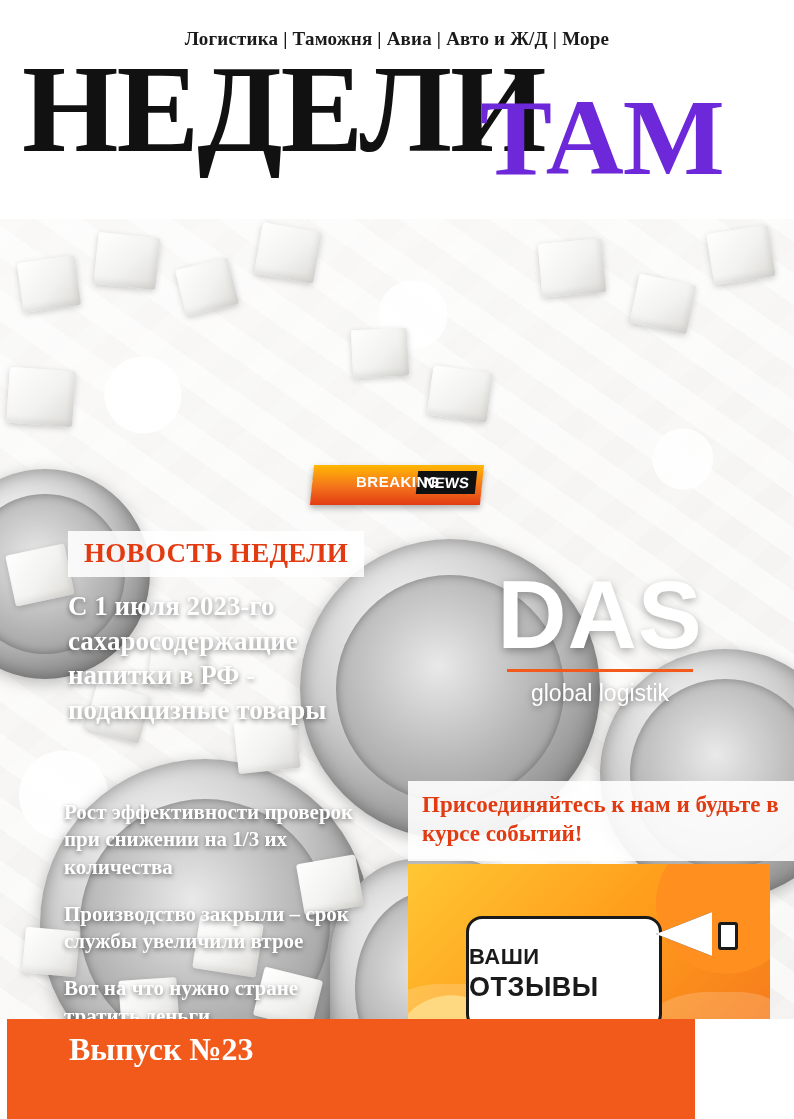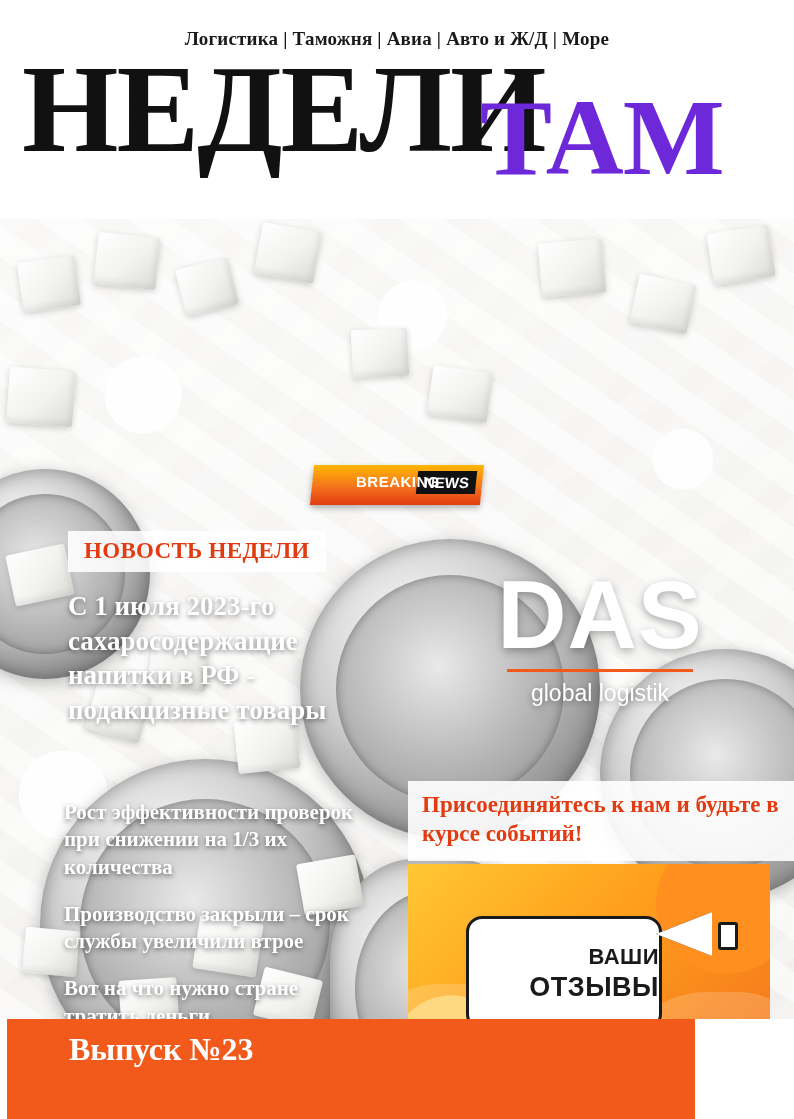--- a/index.html
+++ b/index.html
@@ -161,21 +161,21 @@
   }
 
   
   .news-label {
     position: absolute;
     left: 68px;
     top: 312px;
     background: rgba(255,255,255,0.88);
     color: #e23b12;
     font-weight: bold;
-    font-size: 23px;
+    font-size: 27px;
     padding: 7px 16px 8px 16px;
     letter-spacing: 0.3px;
     font-family: "Liberation Serif", serif;
   }
   .lead {
     position: absolute;
     left: 68px;
     top: 370px;
     width: 300px;
     color: #ffffff;
@@ -270,21 +270,21 @@
     position: absolute;
     left: 58px;
     top: 52px;
     width: 190px;
     height: 108px;
     background: #ffffff;
     border: 3px solid #1a1a1a;
     border-radius: 16px;
     display: flex;
     flex-direction: column;
-    align-items: flex-end;
+    align-items: flex-start;
     justify-content: center;
   }
   .promo .bubble::after {
     content: "";
     position: absolute;
     left: 40px;
     bottom: -20px;
     width: 0; height: 0;
     border-left: 16px solid transparent;
     border-right: 10px solid transparent;

